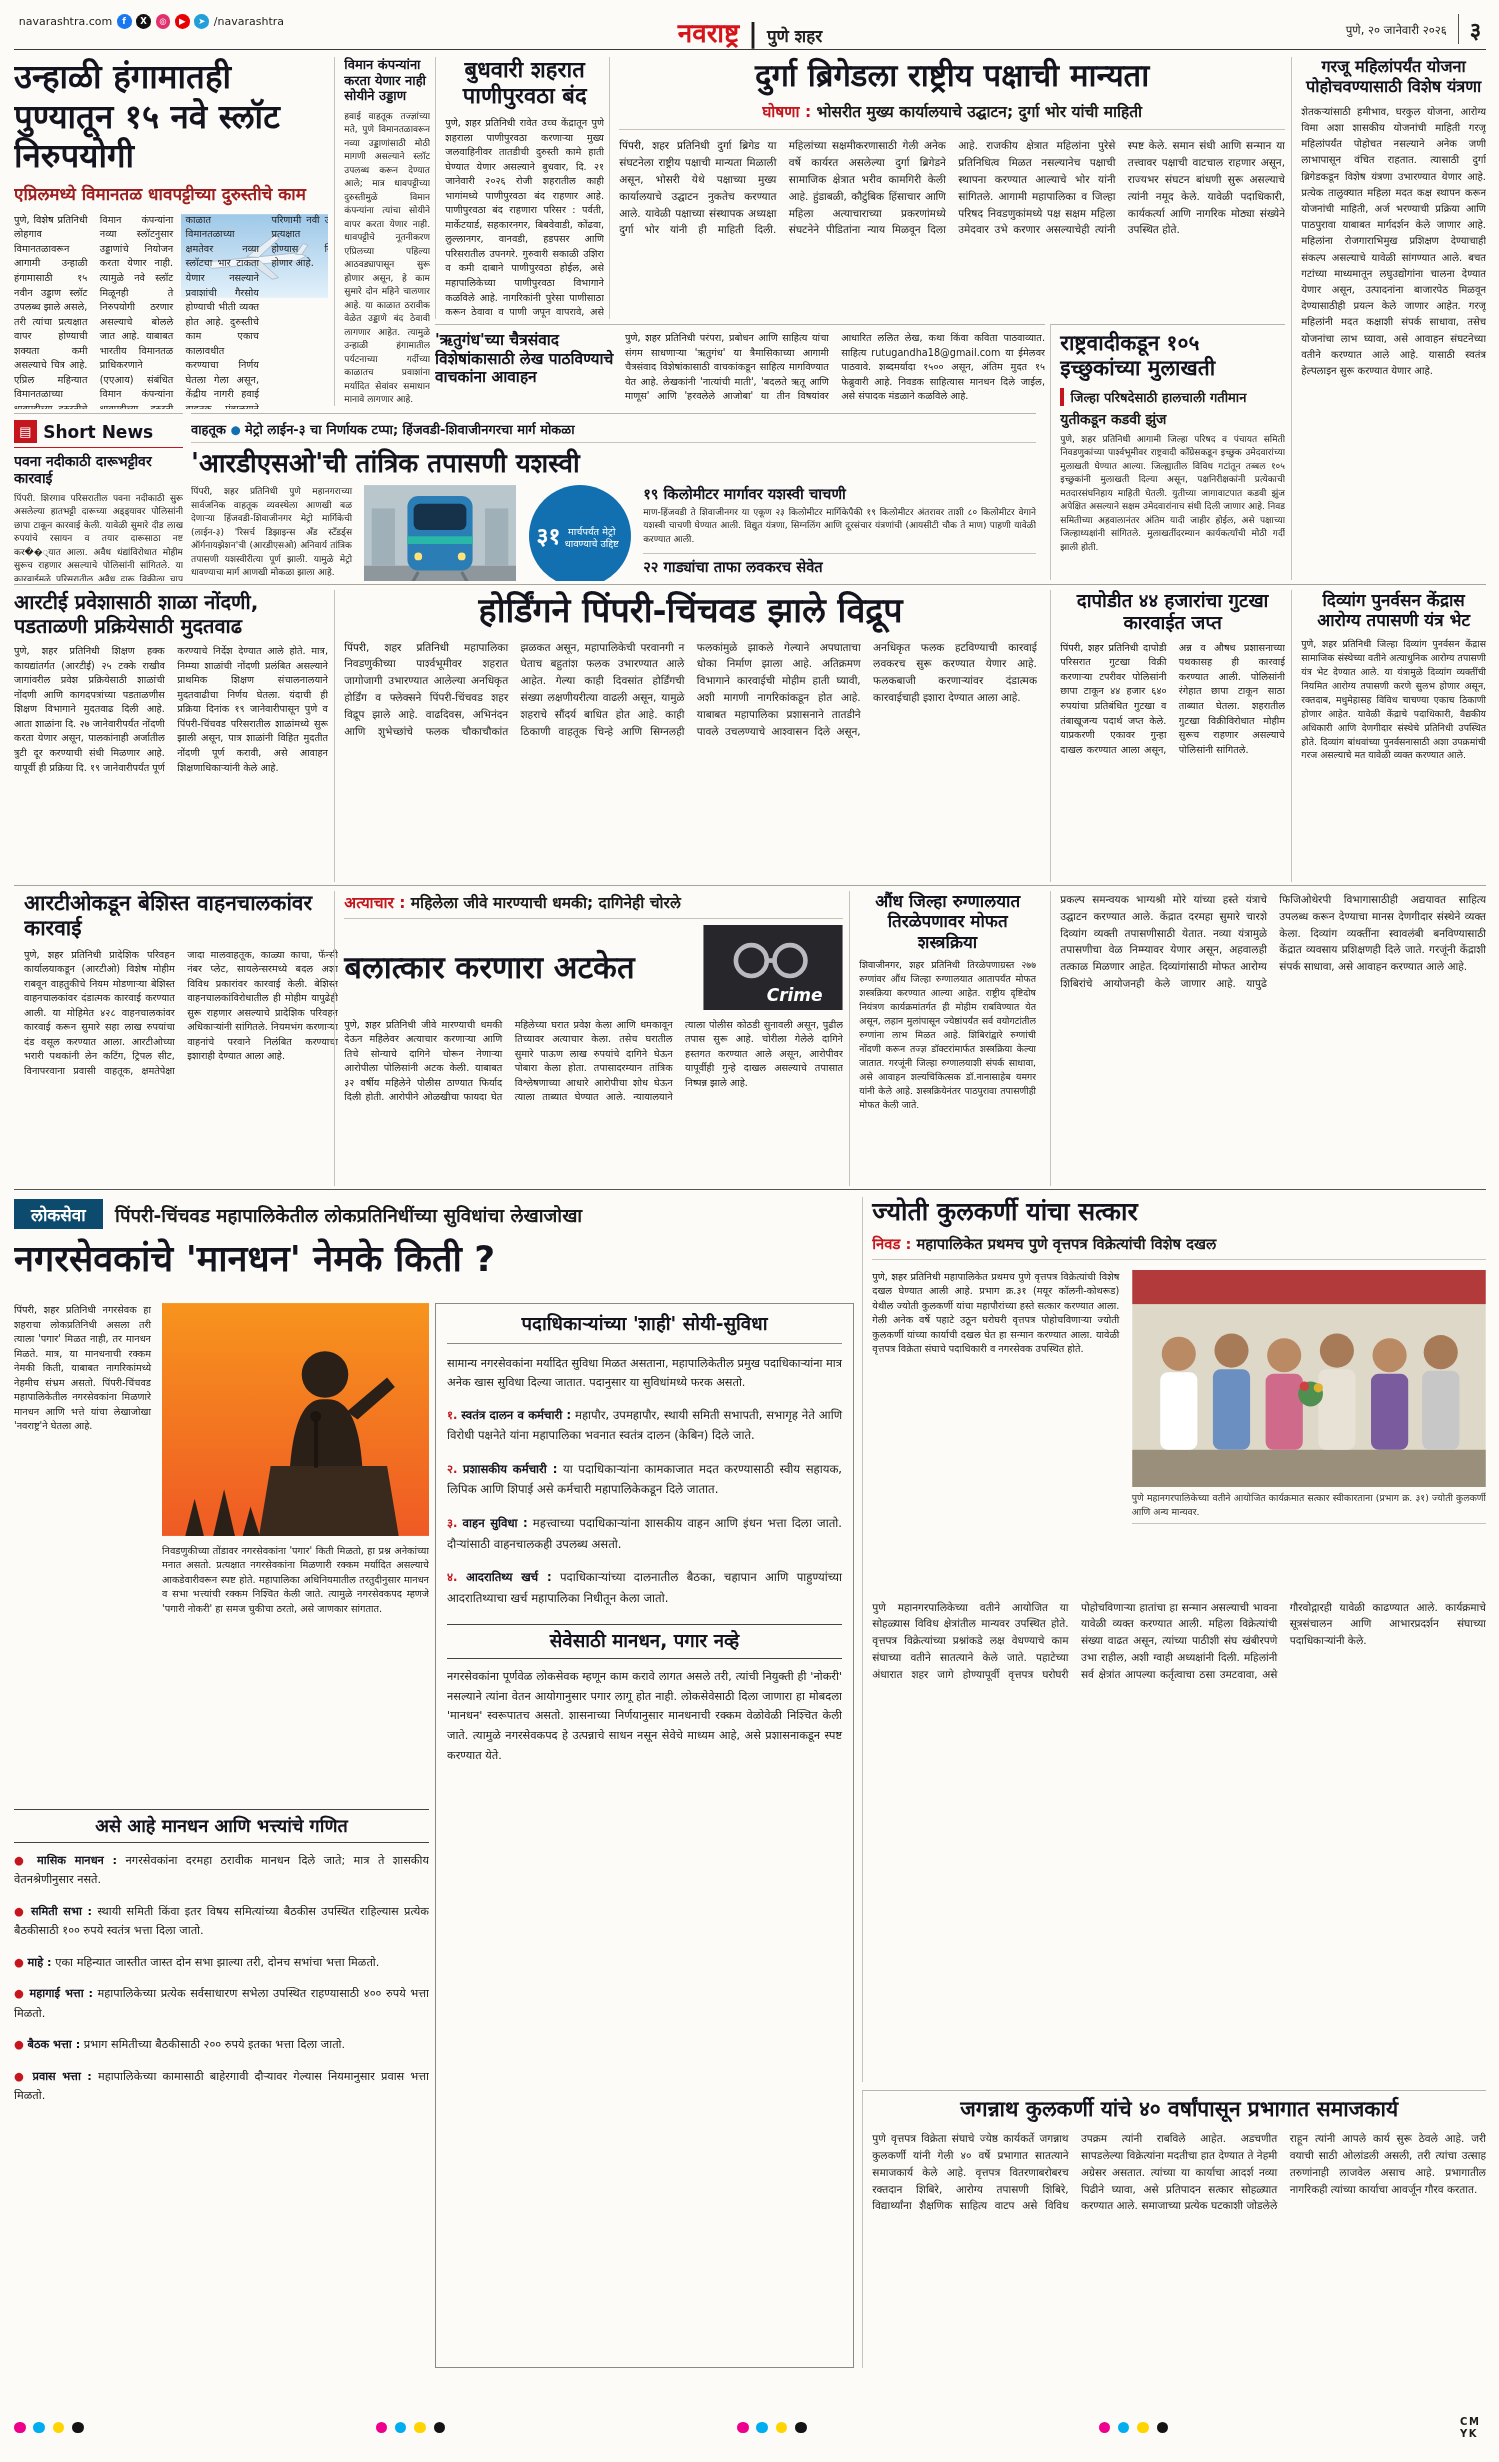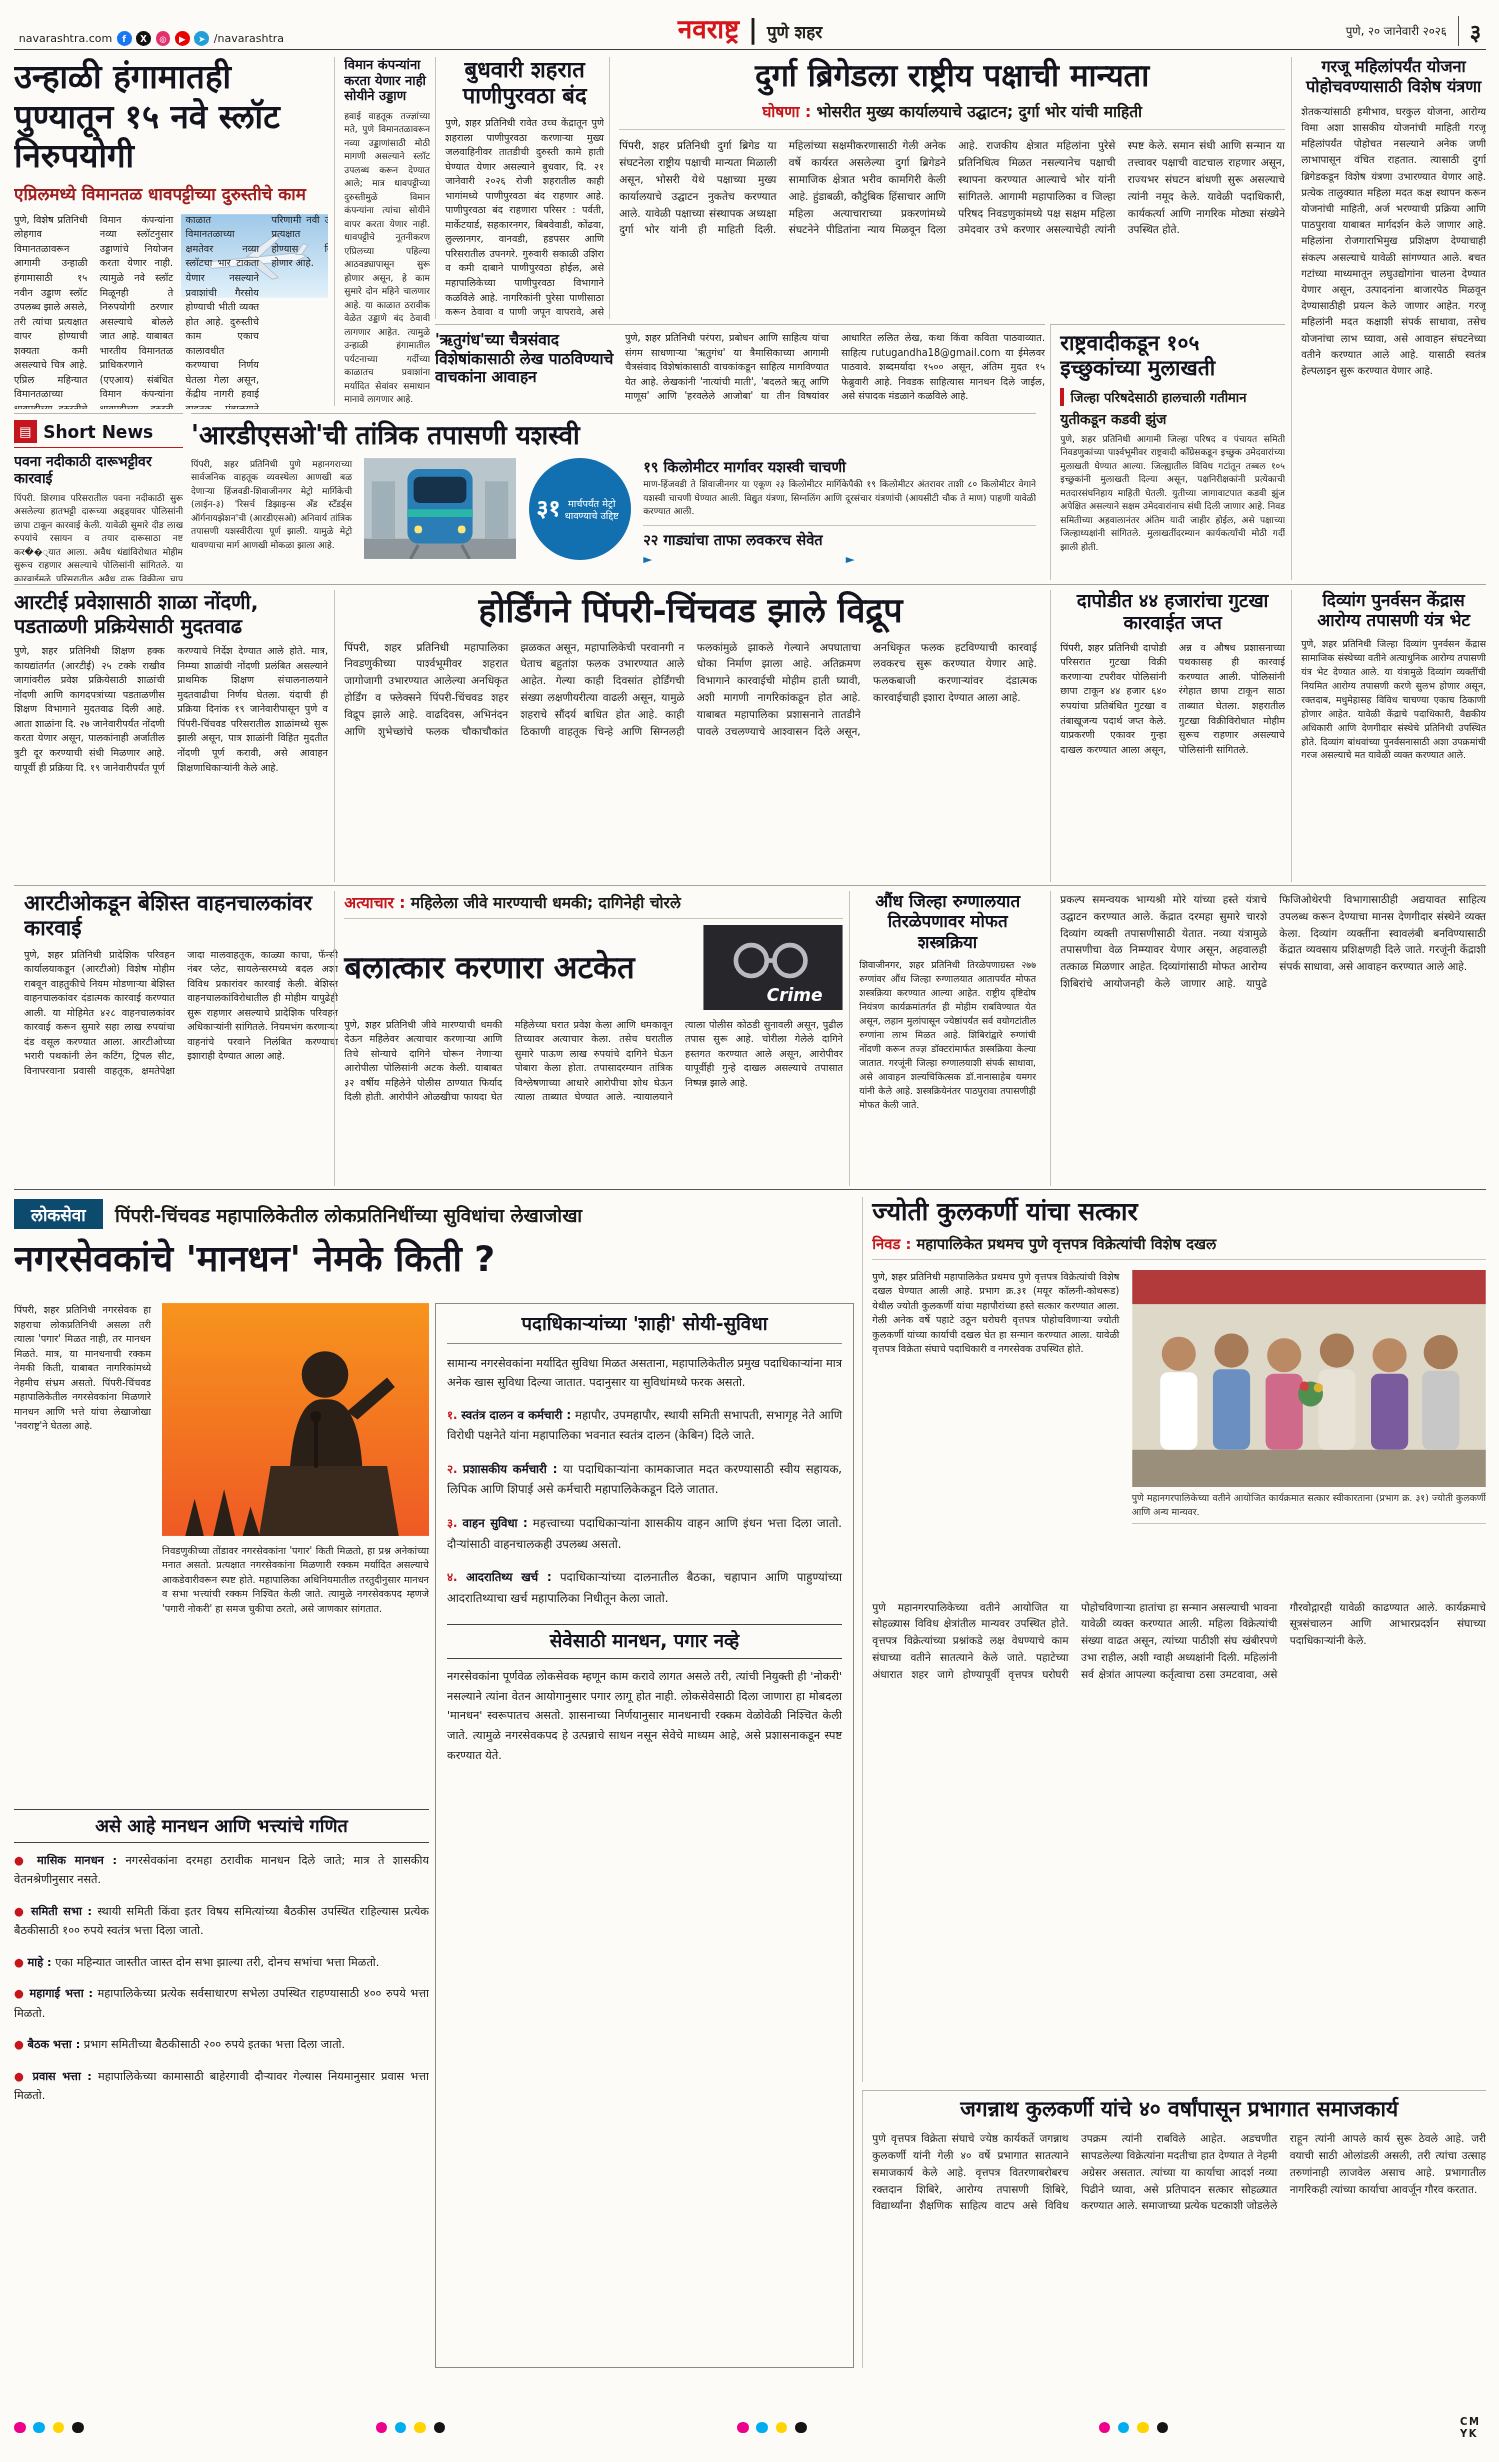--- a/index.html
+++ b/index.html
@@ -14,21 +14,21 @@
 .byline{font-weight:normal;color:#111}
 .c2{column-count:2;column-gap:12.4px}
 .c3{column-count:3;column-gap:12.4px}
 .c4{column-count:4;column-gap:12.4px}
 .red{color:#c4161c}
 .ctr{text-align:center}
 .vl{border-left:0.8px solid #c7c3ba;padding-left:9.3px}
 .tl{border-top:0.8px solid #b9b5ac;padding-top:6.2px}
 .hr{position:absolute;border-top:0.8px solid #a9a49a;height:0}
 
-.mh{display:flex;align-items:flex-end;justify-content:space-between;border-bottom:1.6px solid #3a3a3a;padding:3.1px 4.7px}
+.mh{display:flex;align-items:flex-start;justify-content:space-between;border-bottom:1.6px solid #3a3a3a;padding:3.1px 4.7px}
 .mh-left{display:flex;align-items:center;gap:4.7px;font-size:11px;width:326px}
 .soc{display:inline-flex;width:14.7px;height:14.7px;border-radius:50%;color:#fff;font-size:8.5px;
   align-items:center;justify-content:center;font-weight:bold}
 .fb{background:#1877f2}.tw{background:#111}.ig{background:#e1306c}.yt{background:#e90000}.tg{background:#229ed9}
 .mh-center{font-size:26px;font-weight:bold}
 .logo{color:#d6151b}
 .mh-ed{font-size:17px;color:#222}
 .mh-right{display:flex;align-items:center;gap:11px;font-size:11.6px;width:326px;justify-content:flex-end}
 .pgnum{font-size:22px;font-weight:bold;border-left:1.2px solid #555;padding-left:11px}
 
@@ -157,20 +157,25 @@
   <aside class="abs tl" style="left:14px;top:413px;width:169px;height:168px">
     <div class="sn-head">
       <span class="sn-logo">▤</span>
       <span class="sn-title">Short News</span>
     </div>
     <h3 class="hl" style="font-size:14px;margin-bottom:4.7px">पवना नदीकाठी दारूभट्टीवर कारवाई</h3>
     <p class="body" style="font-size:9px">पिंपरी. शिरगाव परिसरातील पवना नदीकाठी सुरू असलेल्या हातभट्टी दारूच्या अड्ड्यावर पोलिसांनी छापा टाकून कारवाई केली. यावेळी सुमारे दीड लाख रुपयांचे रसायन व तयार दारूसाठा नष्ट कर��्यात आला. अवैध धंद्यांविरोधात मोहीम सुरूच राहणार असल्याचे पोलिसांनी सांगितले. या कारवाईमुळे परिसरातील अवैध दारू विक्रीला चाप बसणार आहे. नागरिकांनीही अवैध धंद्यांची माहिती पोलिसांना द्यावी, असे आवाहन करण्यात आले आहे.</p>
   </aside>
 
   <article class="abs tl" style="left:191px;top:413px;width:845px;height:168px">
+    <p class="kicker">
+      <span>वाहतूक</span>
+      <span class="dot-blue">●</span>
+      <span>मेट्रो लाईन-३ चा निर्णायक टप्पा; हिंजवडी-शिवाजीनगरचा मार्ग मोकळा</span>
+    </p>
     <h1 class="hl" style="font-size:26px;margin-bottom:6.2px">'आरडीएसओ'ची तांत्रिक तपासणी यशस्वी</h1>
     <div style="display:flex;gap:12.4px">
       <p class="body" style="width:161px;flex:none;font-size:9px">
         <b class="byline">पिंपरी, शहर प्रतिनिधी</b>
         <span>पुणे महानगराच्या सार्वजनिक वाहतूक व्यवस्थेला आणखी बळ देणाऱ्या हिंजवडी-शिवाजीनगर मेट्रो मार्गिकेची (लाईन-३) 'रिसर्च डिझाइन्स अँड स्टँडर्ड्स ऑर्गनायझेशन'ची (आरडीएसओ) अनिवार्य तांत्रिक तपासणी यशस्वीरीत्या पूर्ण झाली. यामुळे मेट्रो धावण्याचा मार्ग आणखी मोकळा झाला आहे.</span>
       </p>
       <figure style="width:152px;height:101px;flex:none">
         <svg width="152" height="101" viewBox="0 0 196 130">
           <rect width="196" height="130" fill="#b9c6cc"></rect>
           <rect y="104" width="196" height="26" fill="#8d979c"></rect>

